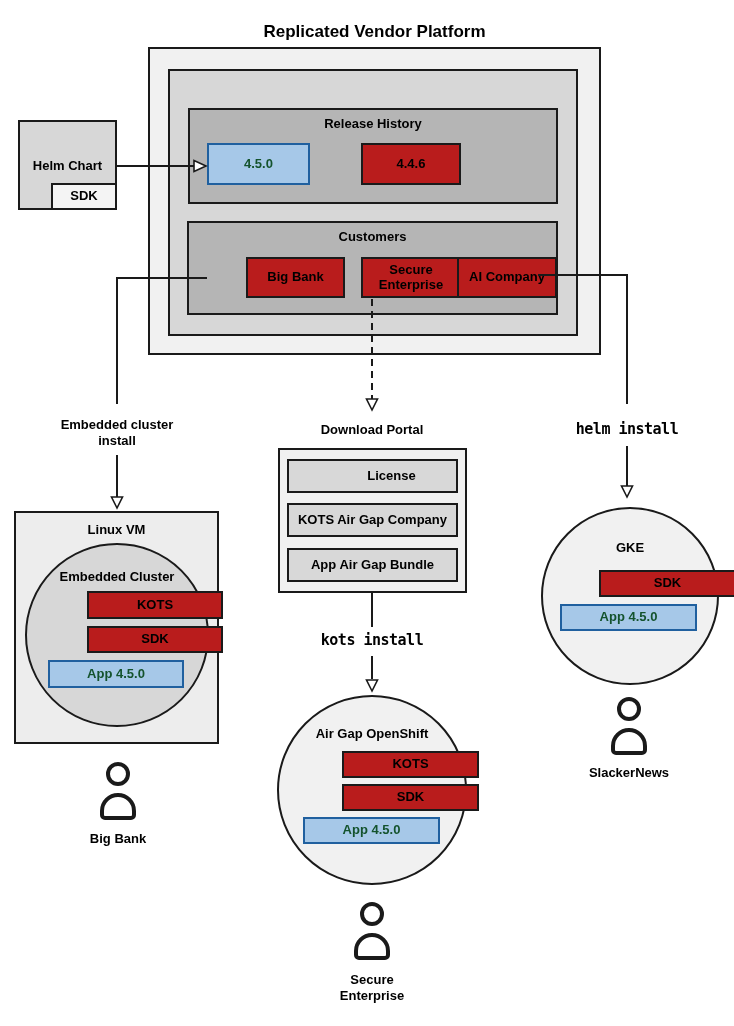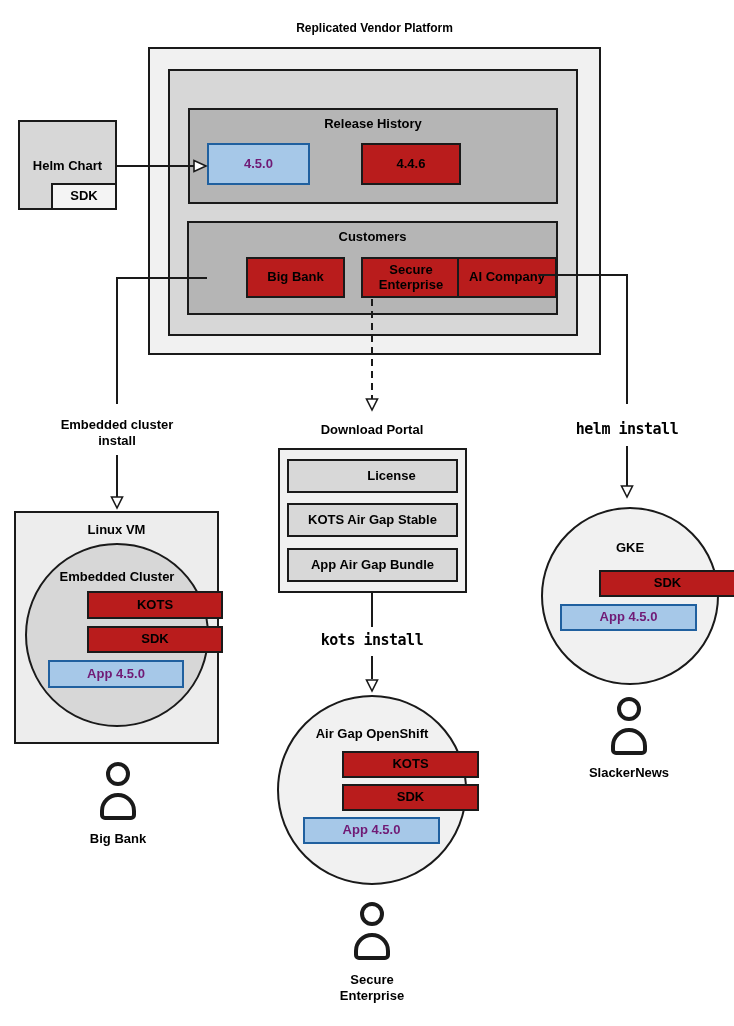--- a/index.html
+++ b/index.html
@@ -6,40 +6,40 @@
   #stage{
     position:relative;width:734px;height:1026px;background:#ffffff;
     font-family:"Liberation Sans", sans-serif;color:#000;overflow:hidden;
   }
   .abs{position:absolute;box-sizing:border-box;}
   .box{border:2px solid #1a1a1a;}
   .cell{display:flex;align-items:center;justify-content:center;
         font-weight:bold;font-size:13px;text-align:center;line-height:1.12;
         white-space:pre-line;}
   .white{background:#b91c1c;margin-left:39px;}
-  .blue{background:#a6c8e8;border-color:#20609f;color:#701a75;}
+  .blue{background:#a6c8e8;border-color:#20609f;color:#14532d;}
   .lbl{font-weight:bold;font-size:13px;text-align:center;white-space:pre-line;line-height:1.25;}
   .mono{font-family:"DejaVu Sans Mono", monospace;font-weight:bold;font-size:15px;
         text-align:center;letter-spacing:-0.5px;}
   .g-lightest{background:#f1f1f1;}
   .g-vm{background:#ededed;}
   .g-medium{background:#d7d7d7;}
   .g-dark{background:#b5b5b5;}
   .g-bundle{background:#d8d8d8;}
   .g-sdk{background:#f4f4f4;}
   .circle{border-radius:50%;}
   svg.overlay{position:absolute;left:0;top:0;pointer-events:none;}
   .person{position:absolute;}
 </style>
 </head>
 <body>
 
 <div id="stage">
 
-  <div class="abs lbl" style="left:148px;top:21px;width:453px;font-size:12px;">Replicated Vendor Platform</div>
+  <div class="abs lbl" style="left:148px;top:21px;width:453px;font-size:17px;">Replicated Vendor Platform</div>
 
   <div class="abs box g-lightest" style="left:148px;top:47px;width:453px;height:308px;"></div>
 
   <div class="abs box g-medium" style="left:168px;top:69px;width:410px;height:267px;"></div>
 
   <div class="abs box g-dark" style="left:188px;top:108px;width:370px;height:96px;"></div>
   <div class="abs lbl" style="left:188px;top:116px;width:370px;">Release History</div>
   <div class="abs box cell blue" style="left:207px;top:143px;width:103px;height:42px;">4.5.0</div>
   <div class="abs box cell white" style="left:322px;top:143px;width:100px;height:42px;">4.4.6</div>
 
@@ -65,21 +65,21 @@
   <div class="abs box cell blue" style="left:48px;top:660px;width:136px;height:28px;">App 4.5.0</div>
   <svg class="person" style="left:90px;top:762px;" width="56" height="58" viewBox="0 0 56 58">
     <circle cx="28" cy="12" r="10" fill="none" stroke="#1a1a1a" stroke-width="4"></circle>
     <path d="M12 49 a16 16 0 0 1 32 0 v4 a3 3 0 0 1 -3 3 h-26 a3 3 0 0 1 -3 -3 z" fill="none" stroke="#1a1a1a" stroke-width="4" stroke-linejoin="round"></path>
   </svg>
   <div class="abs lbl" style="left:38px;top:831px;width:160px;">Big Bank</div>
 
   <div class="abs lbl" style="left:292px;top:422px;width:160px;">Download Portal</div>
   <div class="abs box g-lightest" style="left:278px;top:448px;width:189px;height:145px;"></div>
   <div class="abs box cell g-bundle" style="left:287px;top:459px;width:171px;height:34px;padding-left:38px;">License</div>
-  <div class="abs box cell g-bundle" style="left:287px;top:503px;width:171px;height:34px;">KOTS Air Gap Stable</div>
+  <div class="abs box cell g-bundle" style="left:287px;top:503px;width:171px;height:34px;">KOTS Air Gap Company</div>
   <div class="abs box cell g-bundle" style="left:287px;top:548px;width:171px;height:34px;">App Air Gap Bundle</div>
   <div class="abs mono" style="left:292px;top:631px;width:160px;">kots install</div>
   <div class="abs box circle g-lightest" style="left:277px;top:695px;width:190px;height:190px;"></div>
   <div class="abs lbl" style="left:277px;top:726px;width:190px;">Air Gap OpenShift</div>
   <div class="abs box cell white" style="left:303px;top:751px;width:137px;height:27px;">KOTS</div>
   <div class="abs box cell white" style="left:303px;top:784px;width:137px;height:27px;">SDK</div>
   <div class="abs box cell blue" style="left:303px;top:817px;width:137px;height:27px;">App 4.5.0</div>
   <svg class="person" style="left:344px;top:902px;" width="56" height="58" viewBox="0 0 56 58">
     <circle cx="28" cy="12" r="10" fill="none" stroke="#1a1a1a" stroke-width="4"></circle>
     <path d="M12 49 a16 16 0 0 1 32 0 v4 a3 3 0 0 1 -3 3 h-26 a3 3 0 0 1 -3 -3 z" fill="none" stroke="#1a1a1a" stroke-width="4" stroke-linejoin="round"></path>

